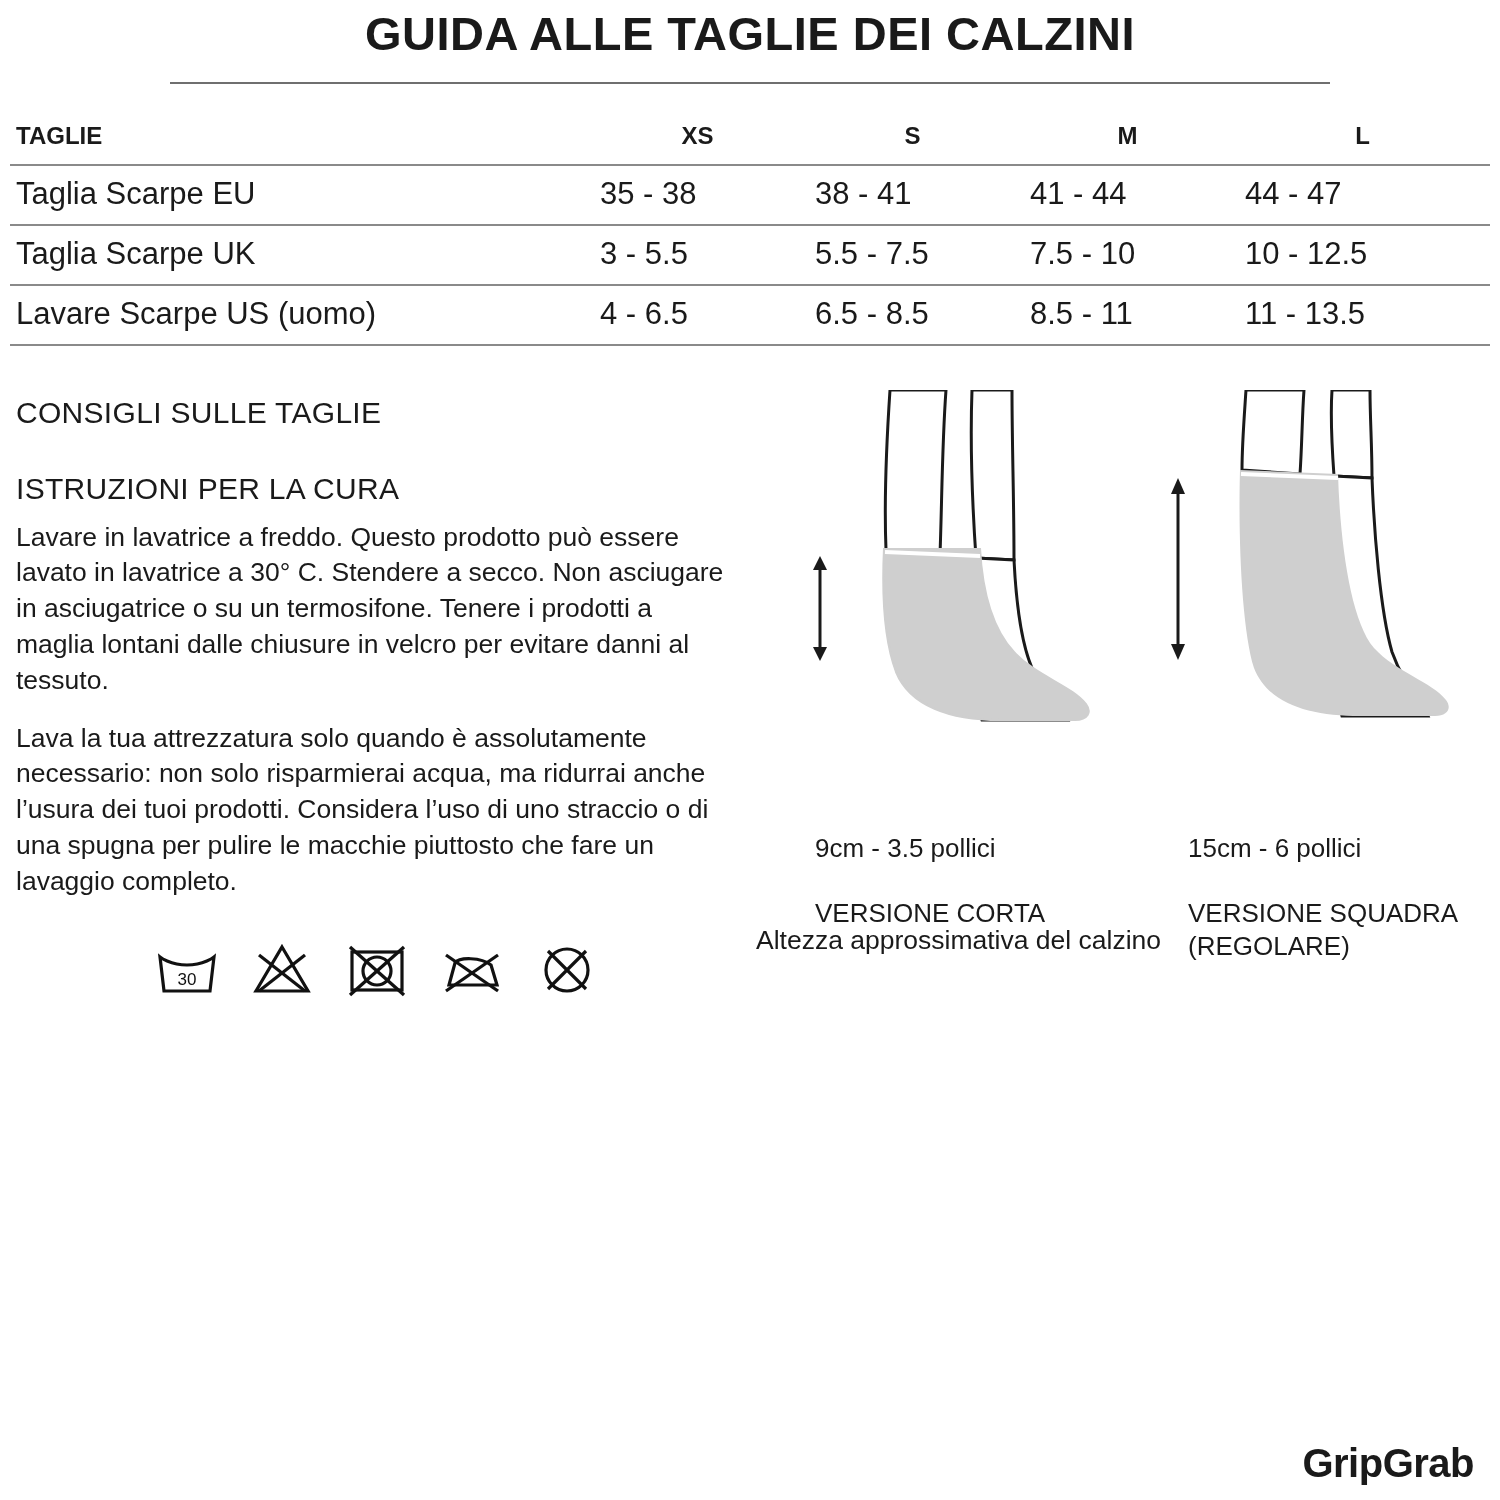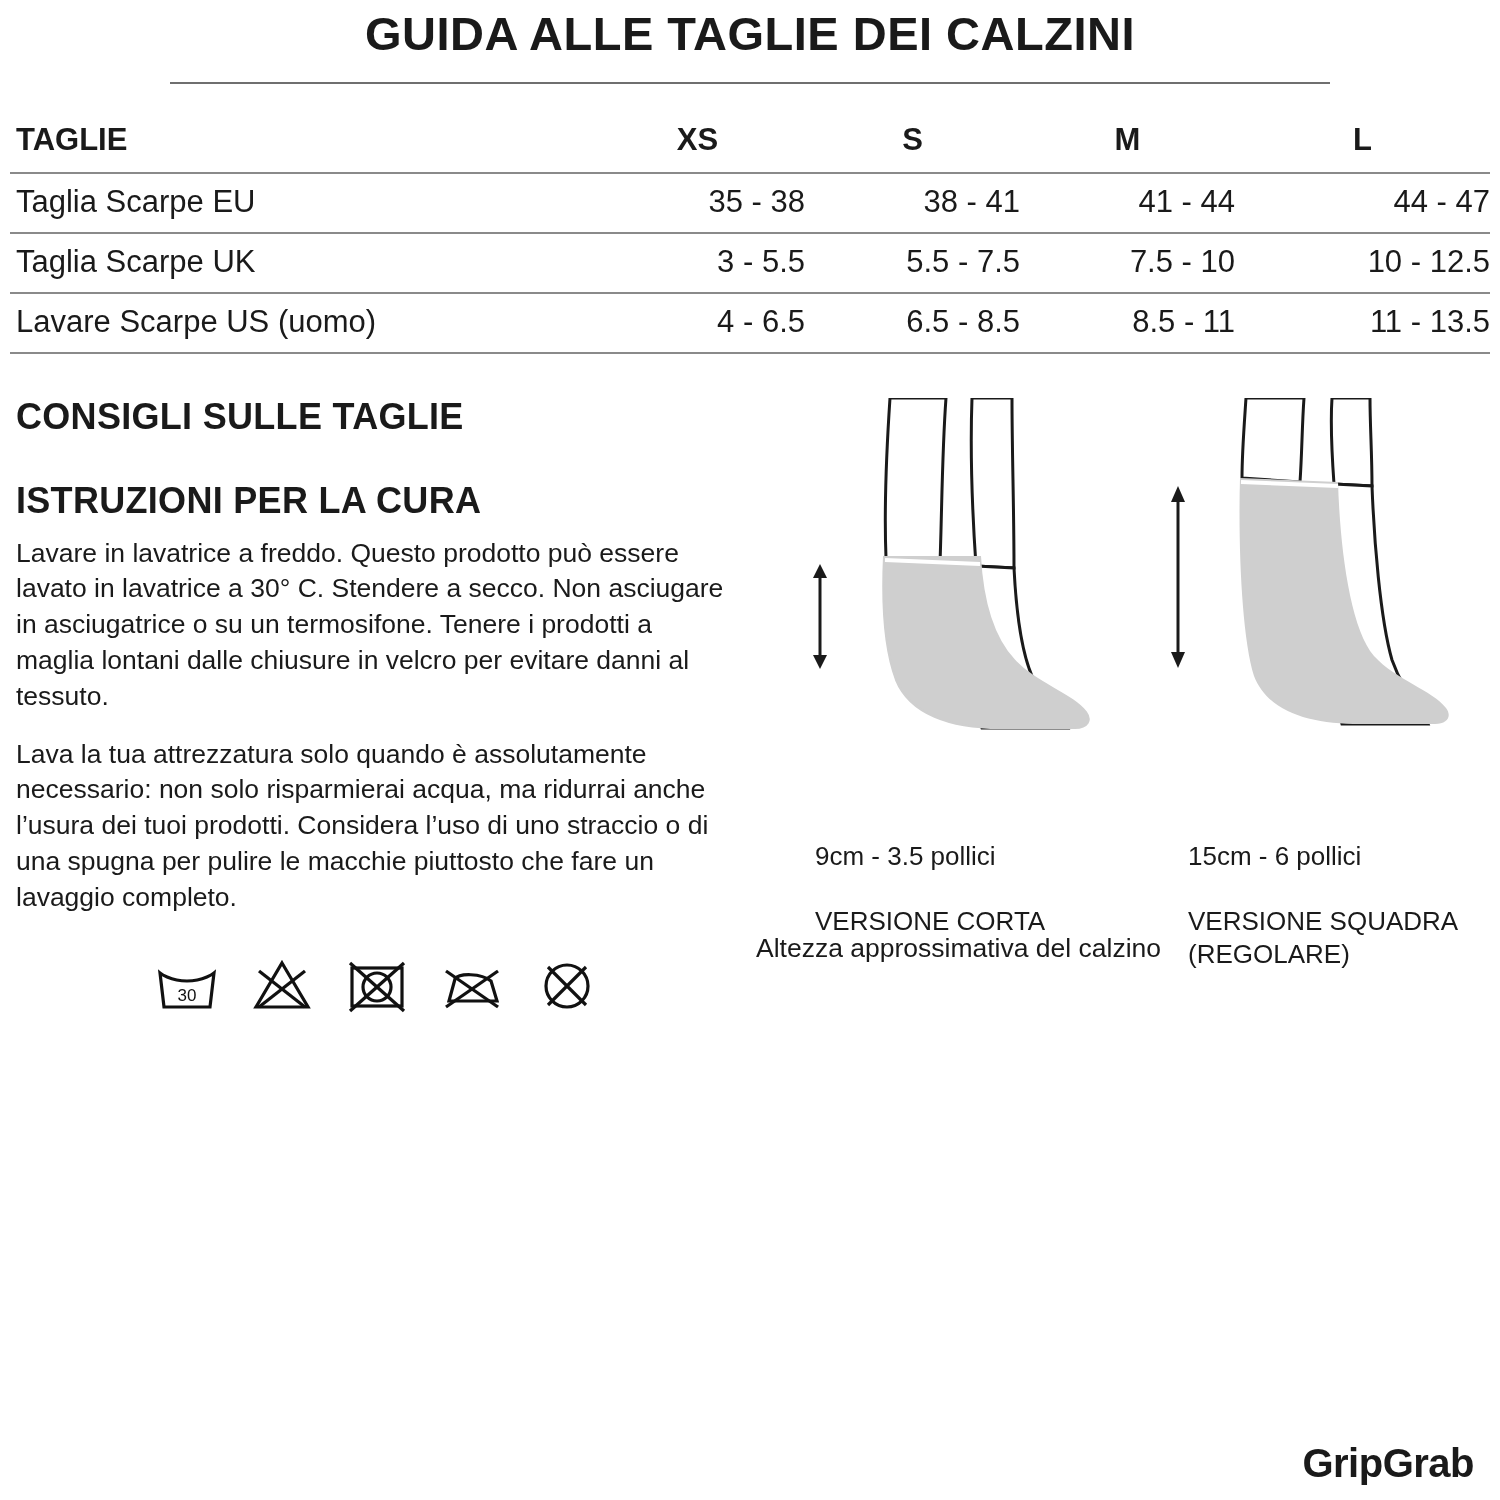--- a/index.html
+++ b/index.html
@@ -50,30 +50,30 @@
     font-weight: normal;
     text-align: center;
     border-bottom: 2px solid #8a8a8a;
   }
   .size-table th.row-head, .size-table td.row-head {
     text-align: left;
     padding-left: 6px;
   }
   .size-table thead th {
     font-weight: bold;
-    font-size: 31px;
+    font-size: 24px;
     padding-bottom: 14px;
   }
   .size-table col.c0 { width: 580px; }
   .size-table col.c1 { width: 215px; }
   .size-table col.c2 { width: 215px; }
   .size-table col.c3 { width: 215px; }
   .size-table col.c4 { width: 255px; }
   .size-table td.val {
-    text-align: right;
+    text-align: left;
     padding-left: 10px;
   }
   .size-table thead th.val {
     text-align: center;
     padding-left: 0;
   }
 
   
   .content {
     display: flex;
@@ -82,23 +82,23 @@
   .left-col {
     width: 730px;
     padding-left: 6px;
     box-sizing: border-box;
   }
   .right-col {
     flex: 1;
     position: relative;
   }
   h2.section {
-    font-size: 36px;
-    font-weight: bold;
-    margin: 4px 0 14px 0;
+    font-size: 30px;
+    font-weight: normal;
+    margin: 12px 0 14px 0;
     letter-spacing: 0.3px;
     text-transform: uppercase;
   }
   h2.section.second {
     margin-top: 42px;
   }
   p.body {
     font-size: 26.5px;
     line-height: 1.35;
     margin: 0 0 22px 0;

